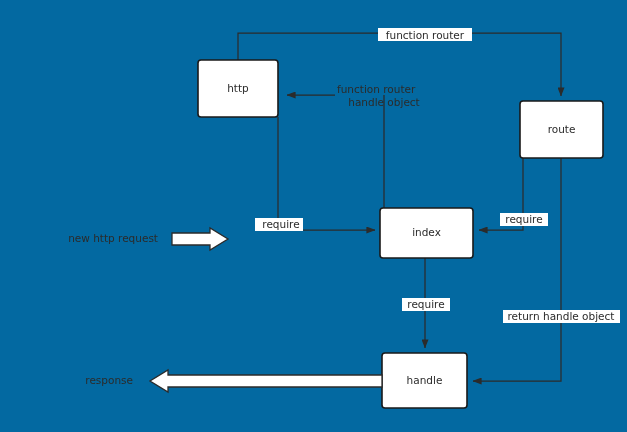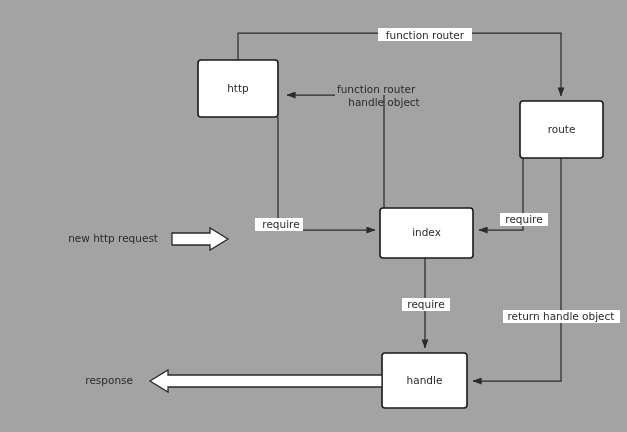--- a/index.html
+++ b/index.html
@@ -10,21 +10,21 @@
   body {
     width: 627px;
     height: 432px;
     font-family: "DejaVu Sans", "Liberation Sans", sans-serif;
     overflow: hidden;
   }
   #diagram-root {
     position: relative;
     width: 627px;
     height: 432px;
-    background: #a3a3a3;
+    background: #0369a1;
   }
   svg#diagram-svg {
     position: absolute;
     top: 0;
     left: 0;
     width: 627px;
     height: 432px;
   }
   .node-rect {
     fill: #ffffff;

